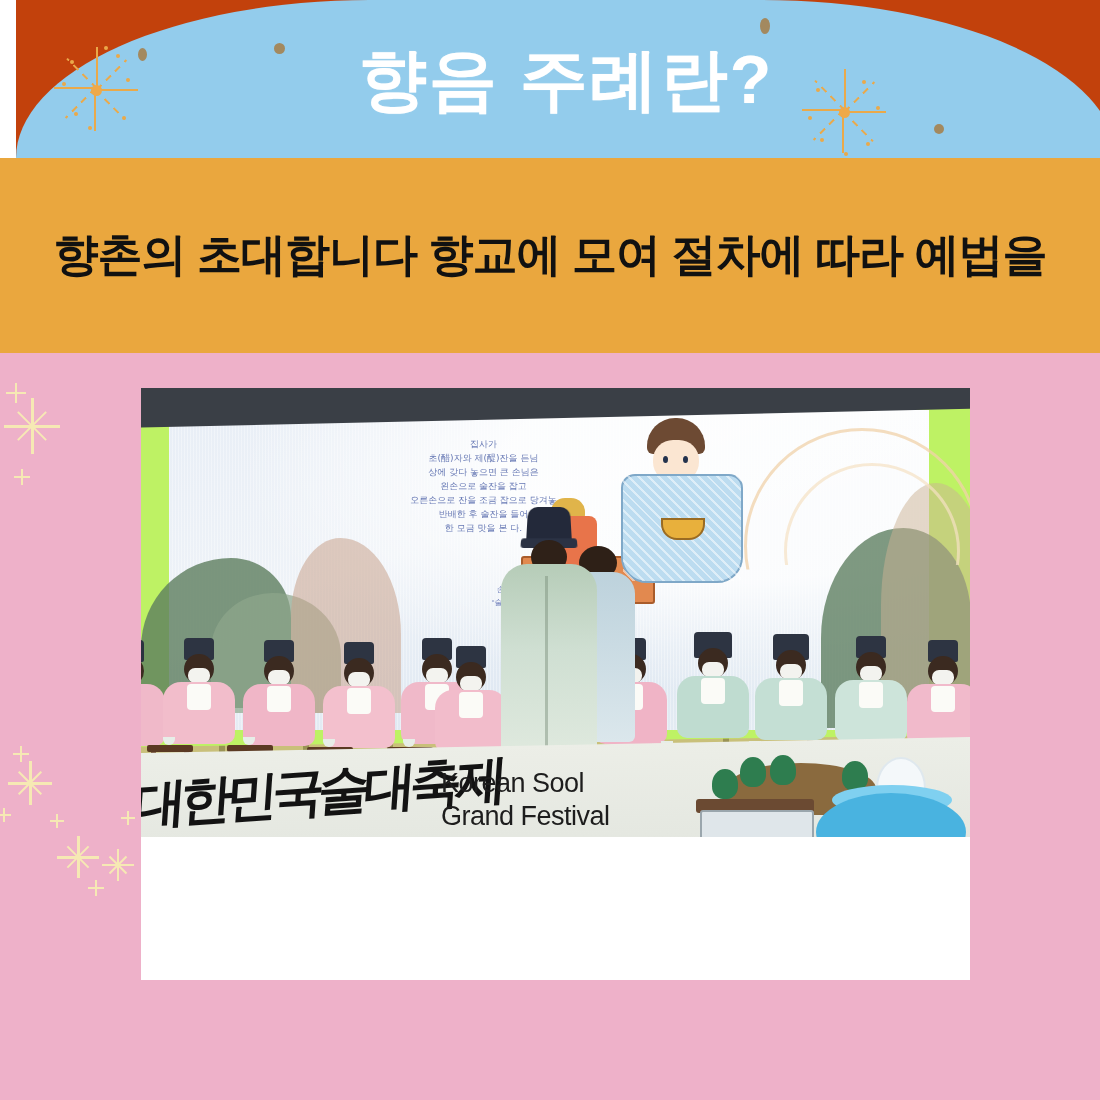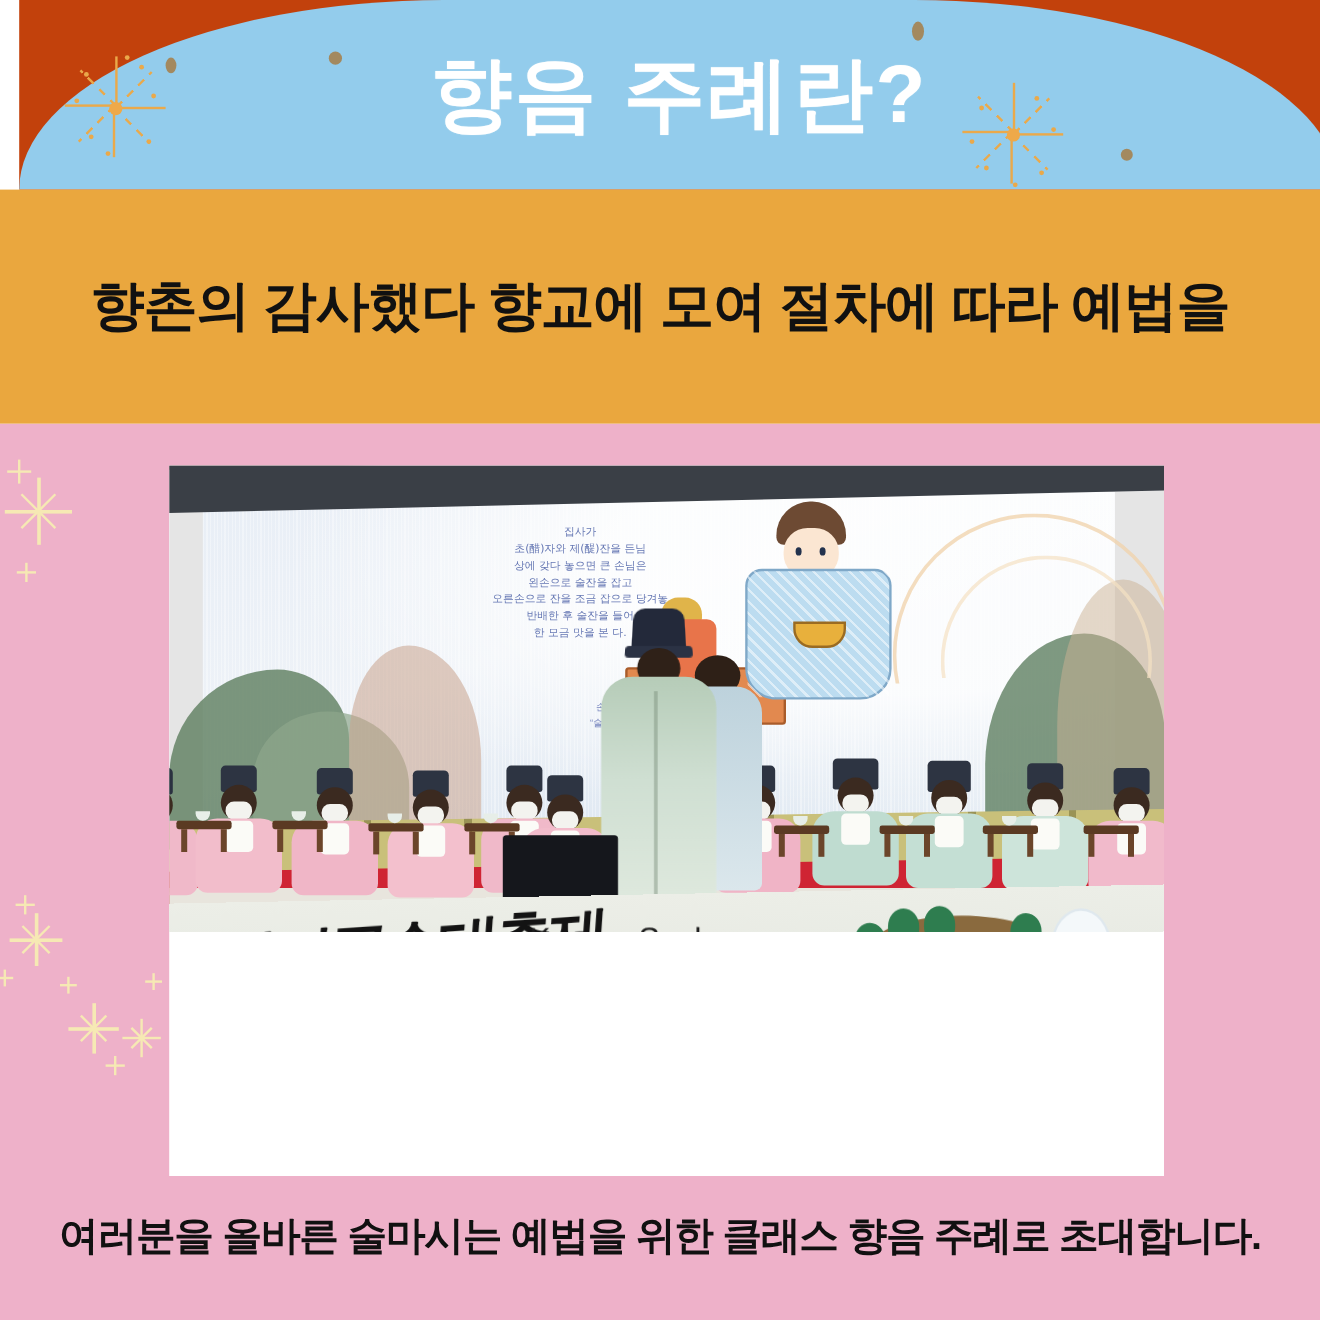--- a/index.html
+++ b/index.html
@@ -66,21 +66,21 @@
 
   .photo-frame{
     position:absolute;left:141px;top:35px;width:829px;height:592px;
     background:#ffffff;z-index:6;overflow:hidden;
   }
   .photo-cap{
     height:77px;width:100%;background:#ffffff;
     display:flex;align-items:center;justify-content:center;
     color:#141414;font-size:38px;font-weight:700;letter-spacing:-1px;
   }
-  .photo{position:relative;width:829px;height:388px;overflow:hidden;background:#e5e5e5;}
+  .photo{position:relative;width:829px;height:449px;overflow:hidden;background:#bef264;}
 
   
   .ceiling{
     position:absolute;left:-20px;top:-14px;width:880px;height:44px;
     background:#3a3f46;transform:rotate(-1.3deg);z-index:9;
   }
   .ceiling2{
     position:absolute;left:-20px;top:-30px;width:880px;height:24px;
     background:#a9a59a;transform:rotate(-1.3deg);z-index:8;
   }
@@ -276,21 +276,21 @@
 
     <div class="ball" style="left:122px;top:48px;width:9px;height:13px;"></div>
     <div class="ball" style="left:258px;top:43px;width:11px;height:11px;"></div>
     <div class="ball" style="left:744px;top:18px;width:10px;height:16px;"></div>
     <div class="ball" style="left:918px;top:124px;width:10px;height:10px;"></div>
 
     <div class="title">향음 주례란?</div>
   </div>
 
   <div class="band">
-    <div class="ln">향촌의 감사했다 향교에 모여 절차에 따라 예법을</div>
+    <div class="ln">향촌의 초대합니다 향교에 모여 절차에 따라 예법을</div>
   </div>
 
   <div class="body">
 
     <div class="star" style="left:32px;top:73px;">
       <b style="width:56px;height:3px;margin-left:-28px;margin-top:-1.5px;"></b>
       <b style="width:3px;height:56px;margin-left:-1.5px;margin-top:-28px;"></b>
       <b style="width:40px;height:2px;margin-left:-20px;margin-top:-1px;transform:rotate(45deg)"></b>
       <b style="width:40px;height:2px;margin-left:-20px;margin-top:-1px;transform:rotate(-45deg)"></b>
     </div>
@@ -552,16 +552,15 @@
               <div class="fig" style="left:178px;background:#e0709a;"></div>
               <div class="fig" style="left:196px;background:#7a5ac0;"></div>
               <div class="fig" style="left:214px;background:#3c5a9c;"></div>
             </div>
           </div>
         </div>
 
       </div>
     </div>
 
-    <div class="bottom-text">여러분을 올바른 술마시는 예법을 위한 클래스 향음 주례로 초대합니다.</div>
 
   </div>
 </div>
 
 </body></html>

